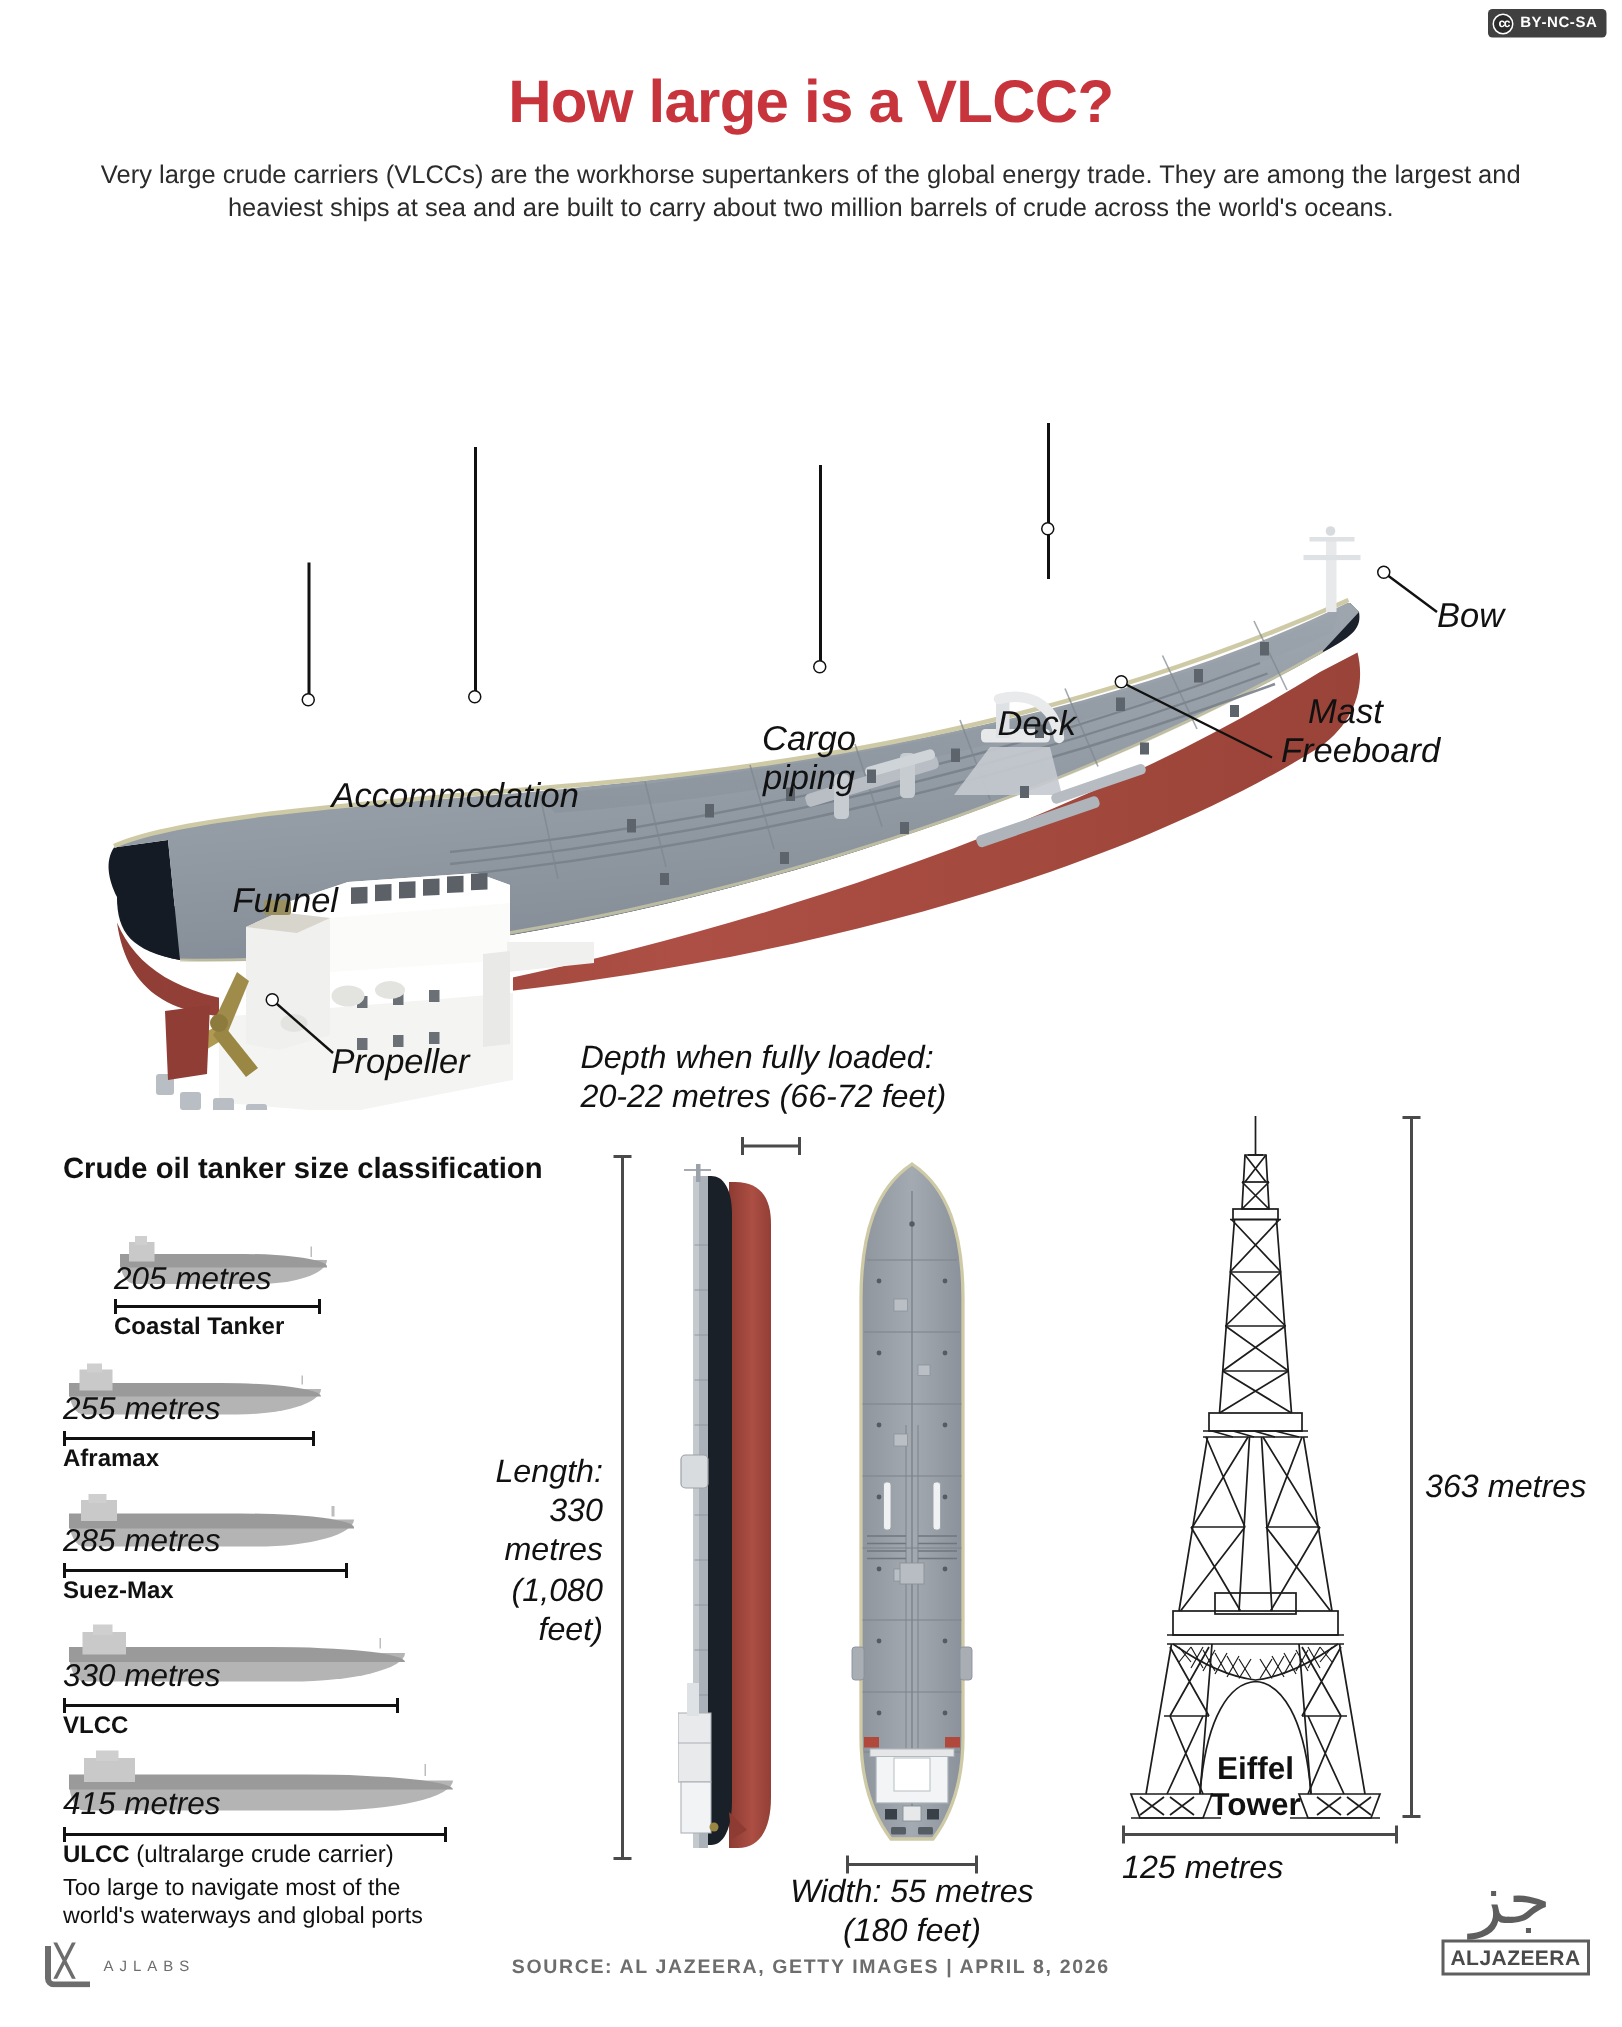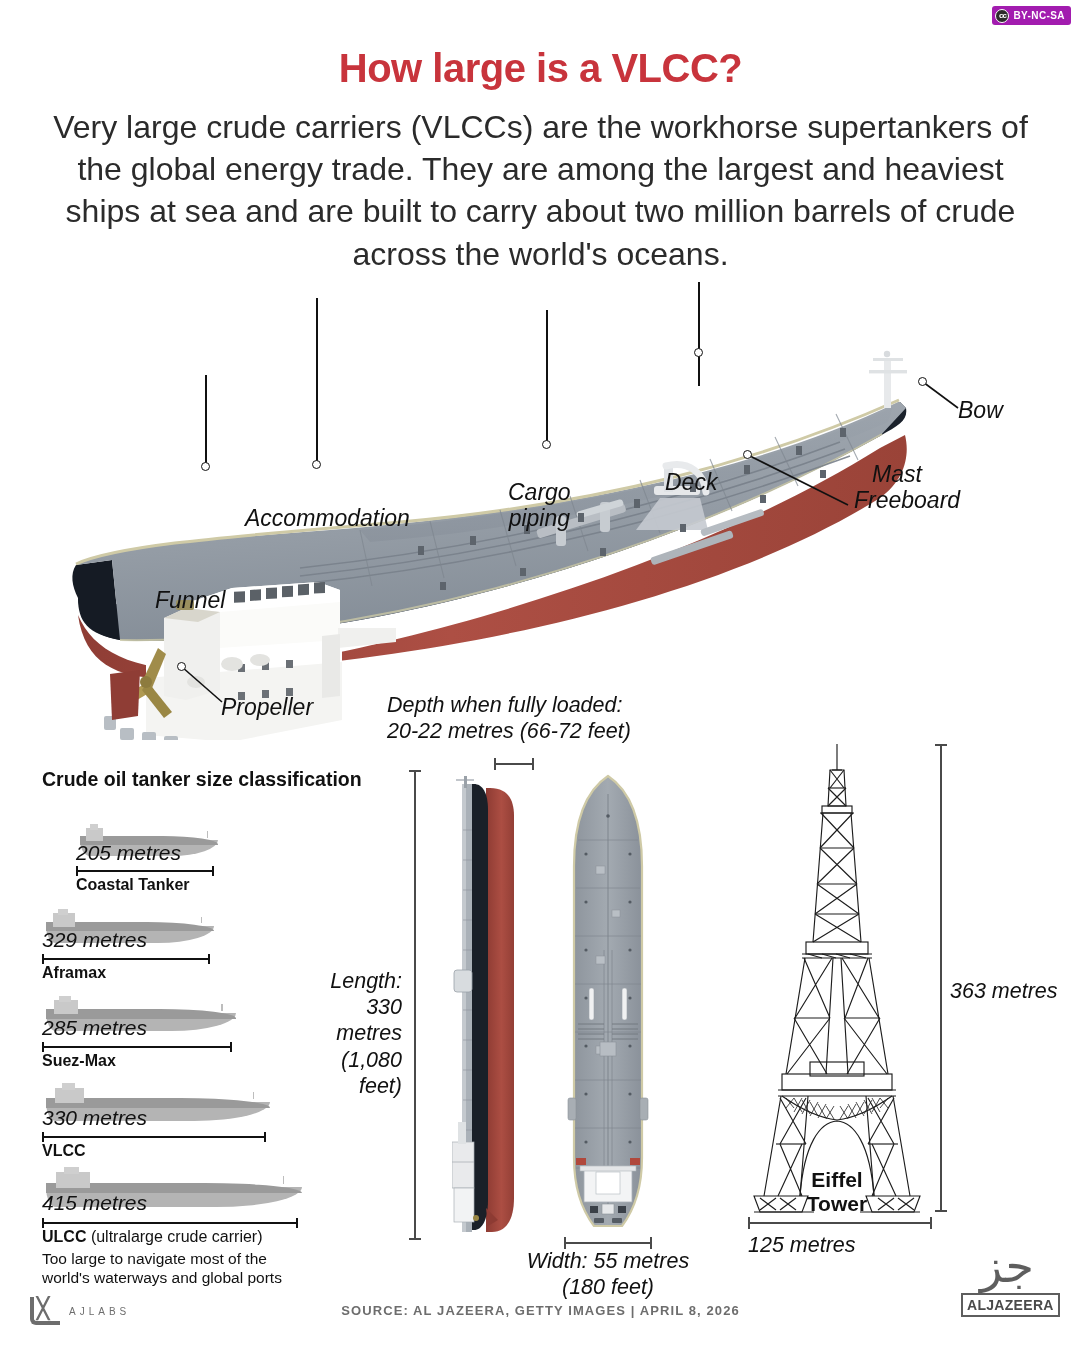--- a/index.html
+++ b/index.html
@@ -8,21 +8,21 @@
     background: #ffffff;
     font-family: "Liberation Sans", sans-serif;
     color: #231f20;
     position: relative;
     overflow: hidden;
   }
 
   
   .cc-badge {
     position: absolute; top: 6px; right: 10px;
-    background: #a21caf; color: #fff;
+    background: #404040; color: #fff;
     border-radius: 3px;
     height: 19px; display: flex; align-items: center;
     padding: 0 6px 0 3px; gap: 4px;
   }
   .cc-circle {
     width: 14px; height: 14px; border-radius: 50%;
     background: #2b2b2b; border: 1.4px solid #fff;
     color: #fff; font-size: 8px; font-weight: bold;
     display: flex; align-items: center; justify-content: center;
     letter-spacing: -1px;
@@ -33,21 +33,21 @@
   .title {
     position: absolute; top: 46px; left: 0; width: 1081px;
     text-align: center;
     font-size: 40px; font-weight: bold;
     color: #c8343c;
     letter-spacing: -0.5px;
   }
   .subtitle {
     position: absolute; top: 106px; left: 50%; transform: translateX(-50%);
     width: 980px; text-align: center;
-    font-size: 32px; line-height: 1.32;
+    font-size: 17px; line-height: 1.32;
     color: #2b2b2b;
   }
 
   
   .ship-stage { position: absolute; top: 230px; left: 0; width: 1081px; height: 510px; }
 
   .lbl {
     position: absolute;
     font-style: italic; font-size: 23px; font-weight: 500;
     color: #111; white-space: pre-line; line-height: 1.12;
@@ -372,21 +372,21 @@
   <svg style="position:absolute;left:0;top:0;width:1081px;height:510px;pointer-events:none">
     <line x1="923" y1="152" x2="958" y2="178" stroke="#111" stroke-width="1.6"></line>
     <line x1="748" y1="225" x2="848" y2="275" stroke="#111" stroke-width="1.6"></line>
     <line x1="182" y1="437" x2="222" y2="472" stroke="#111" stroke-width="1.6"></line>
   </svg>
   <div class="dot" style="left:918px; top:147px;"></div>
   <div class="dot dot-filled" style="left:743px; top:220px;"></div>
   <div class="dot" style="left:177px; top:432px;"></div>
 
   <div class="lbl" style="left:155px; top:358px;">Funnel</div>
-  <div class="lbl" style="left:221px; top:276px;margin-left:24px;">Accommodation</div>
+  <div class="lbl" style="left:221px; top:288px;">Accommodation</div>
   <div class="lbl" style="left:508px; top:250px; text-align:center;">Cargo
 piping</div>
   <div class="lbl" style="left:665px; top:240px;">Deck</div>
   <div class="lbl" style="left:872px; top:232px;">Mast</div>
   <div class="lbl" style="left:958px; top:168px;text-align:center;">Bow</div>
   <div class="lbl" style="left:854px; top:258px;">Freeboard</div>
   <div class="lbl" style="left:221px; top:465px;">Propeller</div>
 </div>
 
 <div class="class-head">Crude oil tanker
@@ -408,21 +408,21 @@
 </div>
 
 <div class="class-row" style="top:913px; width:300px; height:70px; position:absolute;">
   <div class="sil" style="left:4px; top:0; width:168px; height:30px;">
     <div class="sil-hull"></div>
       <div class="sil-deck"></div>
       <div class="sil-house"></div>
     <div class="sil-house2"></div>
       <div class="sil-mast"></div>
   </div>
-  <div class="class-metres" style="top:15px;">329 metres</div>
+  <div class="class-metres" style="top:15px;">255 metres</div>
   <div class="mini-bar" style="top:45px; width:168px;"></div>
   <div class="class-name" style="top:51px;">
     <span>Aframax</span><span class="class-note"></span>
   </div>
 </div>
 
 <div class="class-row" style="top:1000px; width:300px; height:70px; position:absolute;">
   <div class="sil" style="left:4px; top:0; width:190px; height:31px;">
     <div class="sil-hull"></div>
       <div class="sil-deck"></div>

